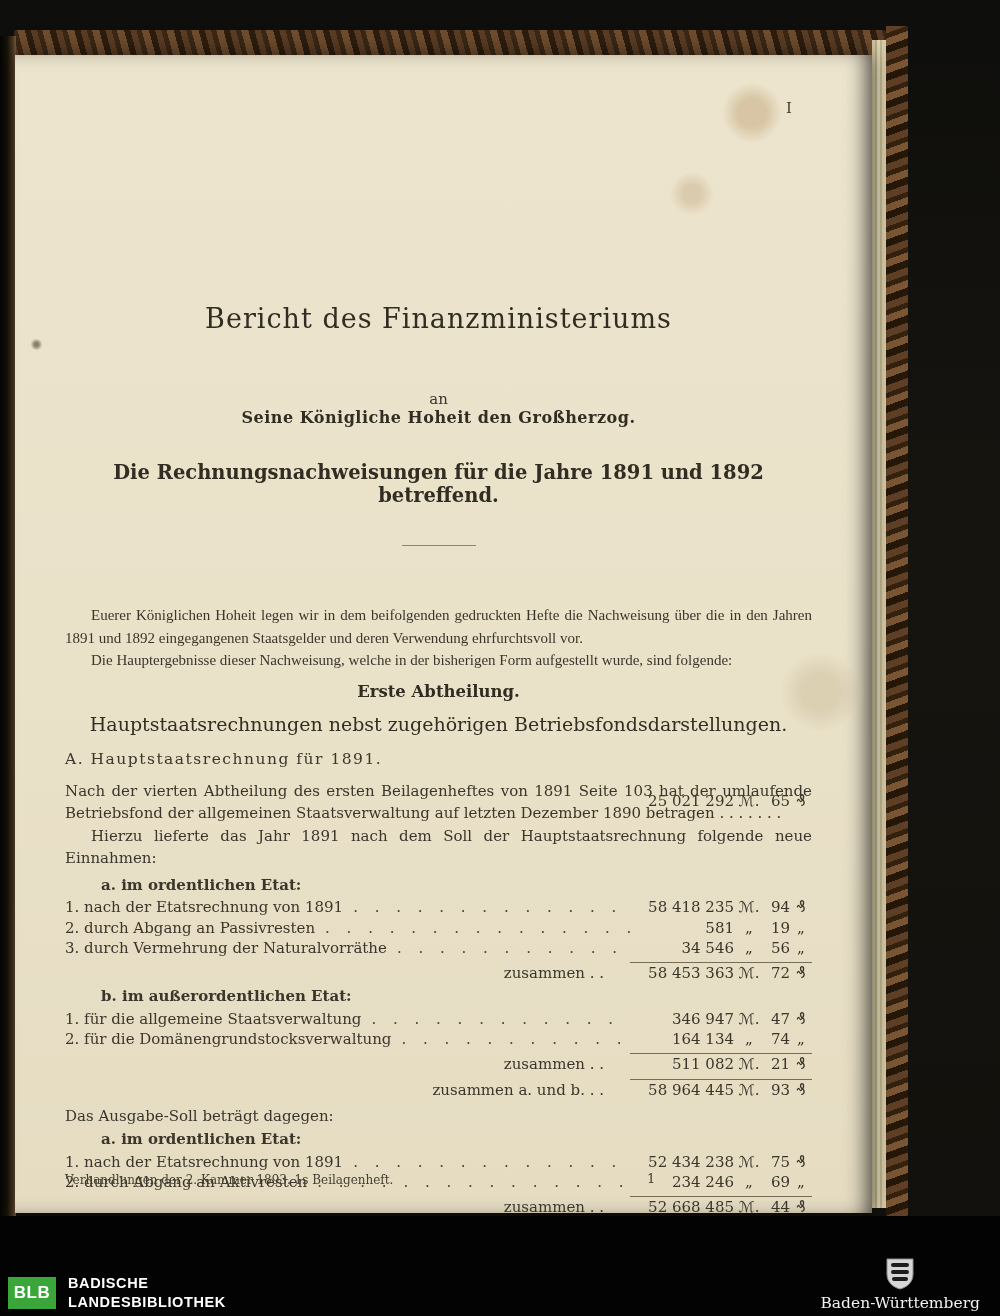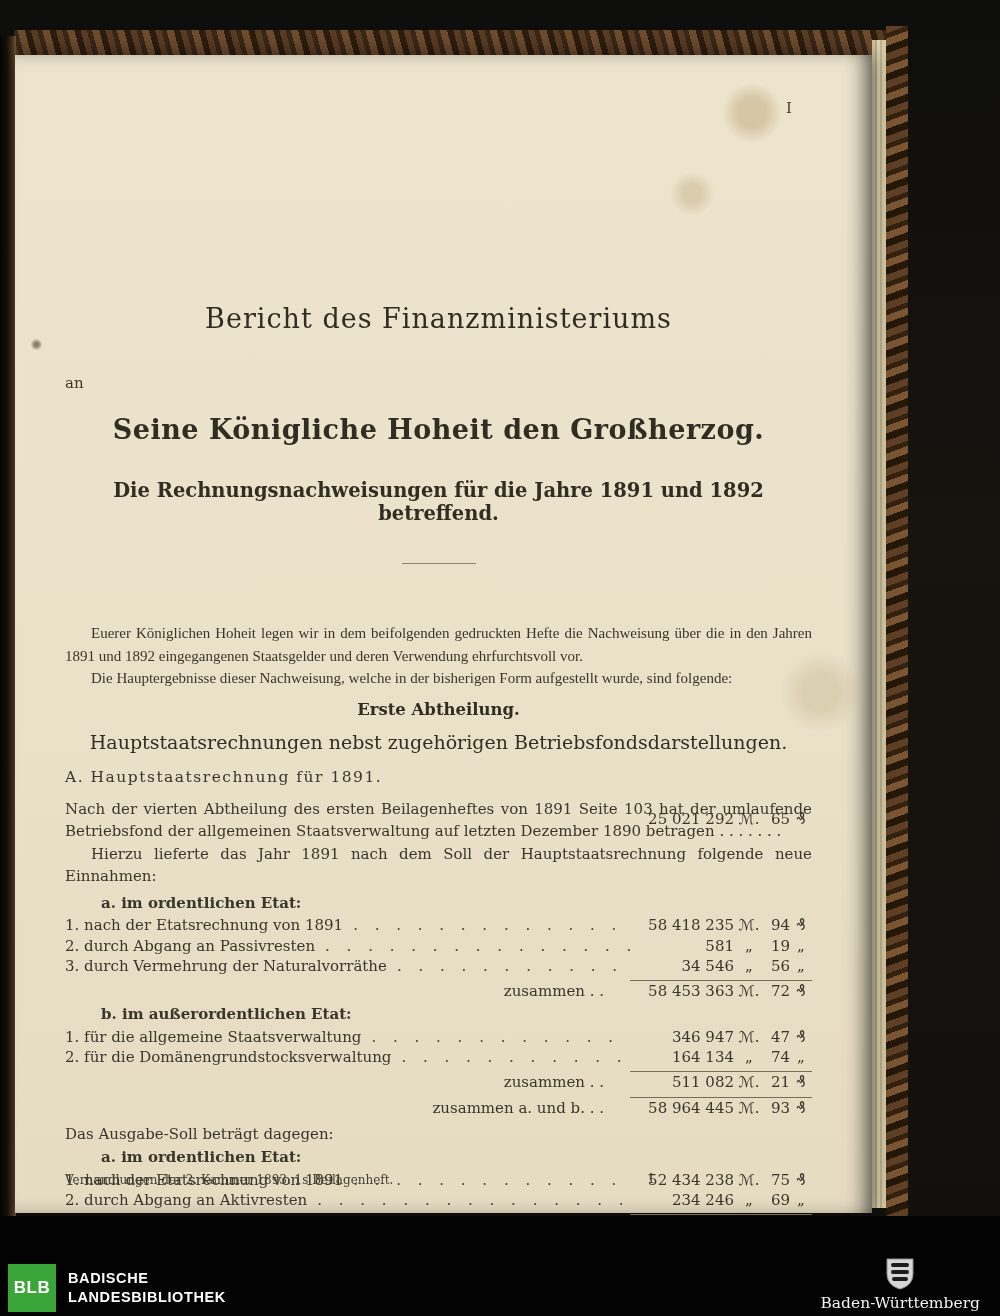--- a/index.html
+++ b/index.html
@@ -42,22 +42,22 @@
       radial-gradient(circle at 94% 55%, rgba(160,128,82,.18) 0 18px, transparent 40px),
       linear-gradient(180deg,#ece4cd 0%,#e9e1c8 55%,#e5dcc2 100%);
     box-shadow: -14px 0 22px -10px rgba(0,0,0,.75) inset, 0 0 20px rgba(0,0,0,.55);
     color:#3a352a;
   }
   .page-inner { position:relative; height:100%; padding:0 60px 0 50px; box-sizing:border-box; }
 
   .pagenum { position:absolute; top:44px; right:80px; font-size:15px; color:#454033; }
 
   .doc-title { margin:0; padding-top:248px; text-align:center; font-size:27px; font-weight:normal; letter-spacing:1px; color:#322d22; }
-  .doc-an { margin-top:40px; text-align:left; font-size:15px; color:#3c372b; }
-  .doc-addressee { margin-top:22px; text-align:center; font-size:27px; font-weight:bold; letter-spacing:.5px; color:#322d22; }
+  .doc-an { margin-top:56px; text-align:center; font-size:15px; color:#3c372b; }
+  .doc-addressee { text-align:center; font-size:16px; font-weight:bold; letter-spacing:.5px; color:#322d22; }
   .doc-subject { margin-top:34px; text-align:center; font-size:19.5px; font-weight:bold; color:#322d22; }
 
   .mid-rule { margin:38px auto 0 auto; width:74px; border:0; border-top:1px solid #8d8570; }
 
   .para { font-size:15px; line-height:1.5; text-align:justify; color:#3b362b; }
   .intro { margin-top:58px;font-family:Liberation Serif, serif; }
   .indent { text-indent:26px; }
 
   .sec-heading { margin-top:10px; text-align:center; font-size:16.5px; font-weight:bold; color:#322d22; }
   .sec-subheading { margin-top:12px; text-align:center; font-size:19px; color:#332e23; }
@@ -87,21 +87,21 @@
   .scan-signature { position:absolute; left:632px; top:1116px; font-size:13px; color:#454033; }
 
   
   .bottom-bar {
     position:absolute; left:0; right:0; bottom:0; height:100px; background:#030303;
     display:flex; justify-content:space-between; align-items:flex-end;
     padding:0 14px 4px 8px; box-sizing:border-box;
   }
   .brand { display:flex; align-items:center; gap:12px; }
   .blb-logo {
-    width:48px; height:48px; background:#3aa63a; color:#ffffff;
+    width:48px; height:32px; background:#3aa63a; color:#ffffff;
     display:flex; align-items:center; justify-content:center;
     font-family:"Liberation Sans","DejaVu Sans",sans-serif; font-weight:bold; font-size:17px; letter-spacing:.5px;
   }
   .brand-text {
     font-family:"Liberation Sans","DejaVu Sans",sans-serif; color:#ffffff; font-weight:bold;
     font-size:14.5px; line-height:1.3; letter-spacing:.6px;
   }
   .bw-block { text-align:center; padding-right:6px; }
   .coa { display:block; margin:0 auto 4px auto; }
   .bw-text { color:#f2f2f2; font-size:15.5px; font-family:"DejaVu Serif","Liberation Serif",serif; }

